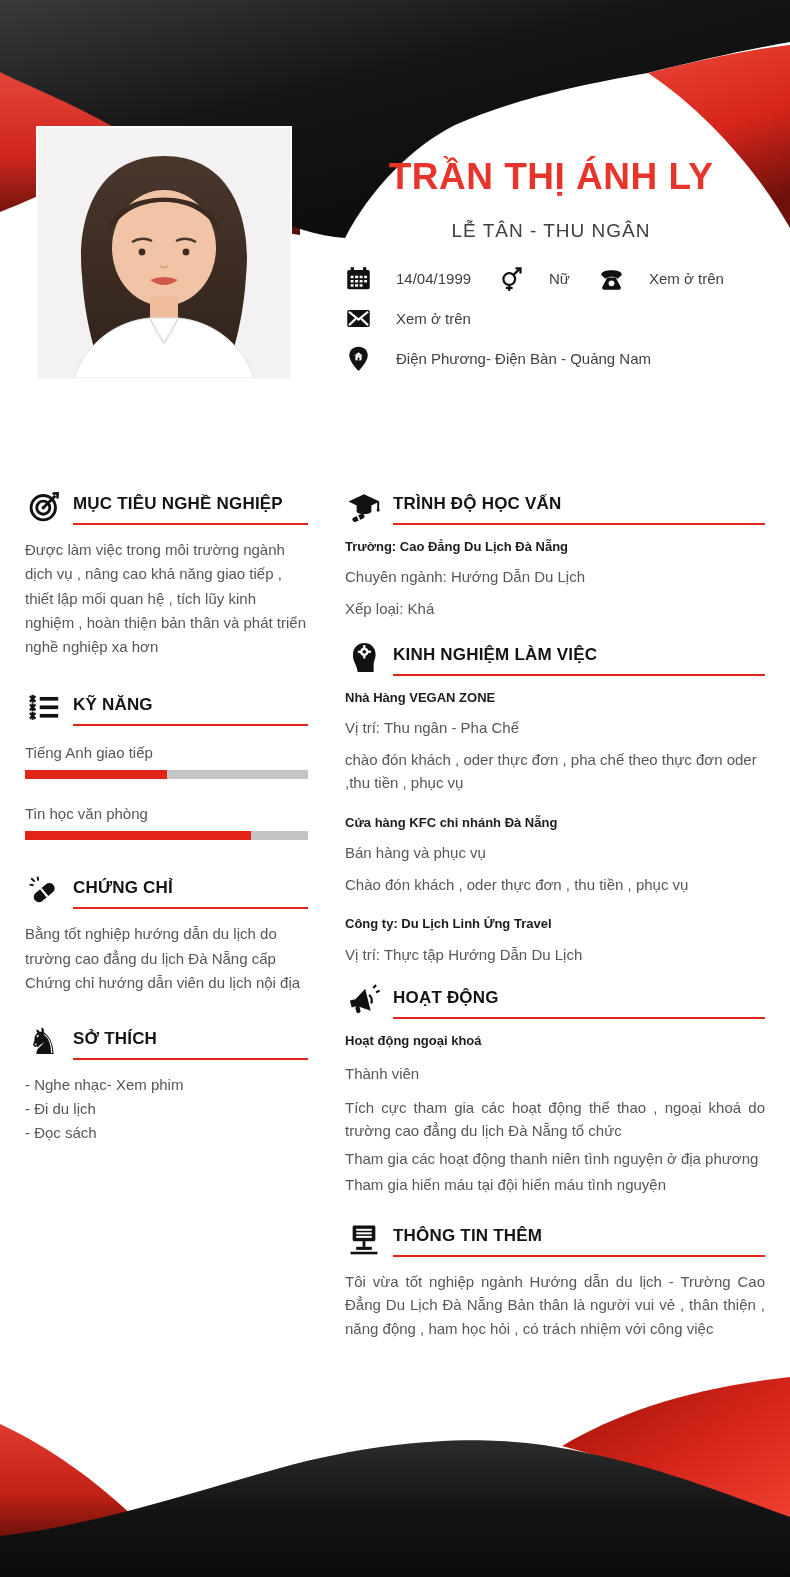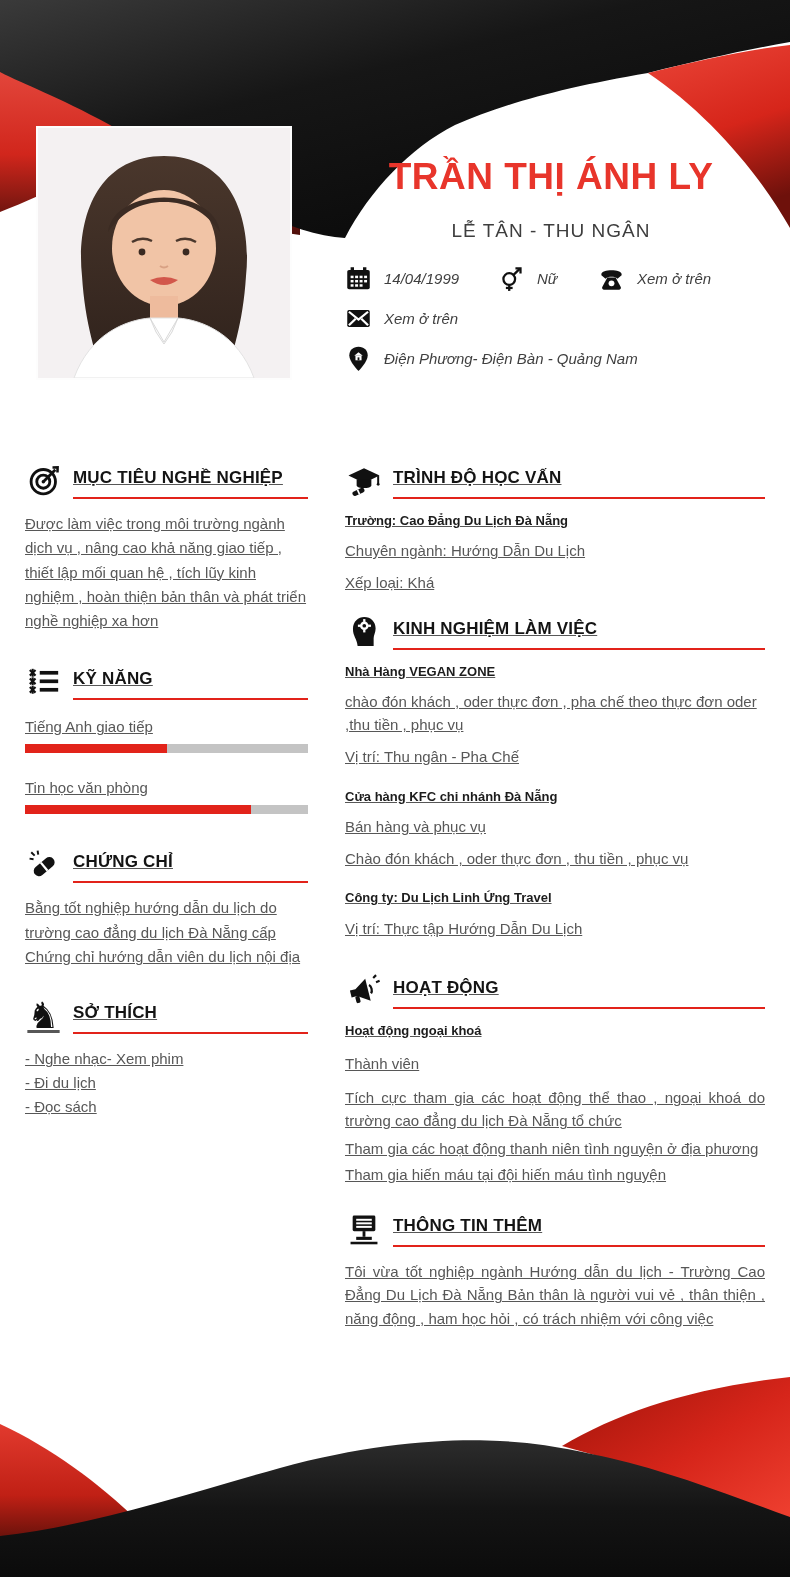--- a/index.html
+++ b/index.html
@@ -19,28 +19,28 @@
                background:#fbfafa;box-shadow:0 0 0 2px #fdfdfd;}
   .photo-frame svg{display:block;width:100%;height:100%;}
 
   
   .header-text{position:absolute;left:320px;top:156px;width:462px;text-align:center;}
   .candidate-name{font-size:37px;font-weight:bold;color:var(--accent);letter-spacing:.5px;}
   .job-title{margin-top:22px;font-size:19px;color:#3e3e3e;letter-spacing:1px;}
 
   .contacts{position:absolute;left:345px;top:258px;width:440px;font-size:15px;color:#3f3f3f;}
   .contact-row{display:flex;align-items:center;height:40px;}
-  .contact-item{display:flex;align-items:center;gap:12px;font-style:italic;}
+  .contact-item{display:flex;align-items:center;gap:24px;}
   .contact-item.c1{width:153px;}
   .contact-item.c2{width:100px;}
   .cicon{width:27px;height:27px;flex:0 0 27px;display:flex;align-items:center;justify-content:center;}
   .cicon svg{width:27px;height:27px;}
 
   
-  .content{position:absolute;left:25px;top:462px;width:740px;display:flex;gap:37px;text-decoration:underline;}
+  .content{position:absolute;left:25px;top:488px;width:740px;display:flex;gap:37px;}
   .col-left{width:283px;flex:0 0 283px;}
   .col-right{flex:1;min-width:0;}
 
   .sec-head{display:flex;align-items:flex-start;gap:11px;margin-bottom:13px;}
   .sec-icon{width:37px;height:37px;flex:0 0 37px;display:flex;align-items:center;justify-content:center;}
   .sec-icon svg{width:34px;height:34px;}
   .glyph-icon{font-family:"DejaVu Sans",sans-serif;font-size:36px;line-height:34px;color:#111;}
   .sec-title-box{flex:1;padding-top:6px;}
   .sec-title{font-size:17px;font-weight:bold;color:var(--dark);letter-spacing:.2px;}
   .rule{height:2px;background:var(--rule-red);margin-top:9px;}
@@ -338,21 +338,21 @@
         <div class="sec-title-box">
           <h2 class="sec-title">TRÌNH ĐỘ HỌC VẤN</h2>
           <div class="rule"></div>
         </div>
       </div>
       <div class="entry-title mt0">Trường: Cao Đẳng Du Lịch Đà Nẵng</div>
       <div class="entry-line">Chuyên ngành: Hướng Dẫn Du Lịch</div>
       <div class="entry-line">Xếp loại: Khá</div>
     </div>
 
-    <div class="section" style="margin-bottom:32px;">
+    <div class="section" style="margin-bottom:16px;">
       <div class="sec-head">
         <span class="sec-icon">
           <svg viewBox="0 0 24 24" fill="#111">
             <path d="M7.5,22.5 C7,17.5 4.2,15.5 4.2,10.5 C4.2,5.4 8,2.2 12.2,2.2 C16.8,2.2 20.2,5.6 20.2,10.2 C20.2,13.2 18.8,14.6 18.8,17.2 L18.8,22.5 Z"></path>
             <circle cx="12.2" cy="8.3" r="3" fill="#fff"></circle>
             <g fill="#fff">
                 <rect x="11.4" y="3.6" width="1.6" height="2"></rect>
                 <rect x="11.4" y="11" width="1.6" height="2"></rect>
                 <rect x="7.7" y="7.5" width="2" height="1.6"></rect>
                 <rect x="14.9" y="7.5" width="2" height="1.6"></rect>
@@ -360,22 +360,22 @@
             <circle cx="12.2" cy="8.3" r="1.3" fill="#111"></circle>
           </svg>
         </span>
         <div class="sec-title-box">
           <h2 class="sec-title">KINH NGHIỆM LÀM VIỆC</h2>
           <div class="rule"></div>
         </div>
       </div>
       <div>
         <div class="entry-title mt0">Nhà Hàng VEGAN ZONE</div>
+        <div class="entry-line">Vị trí: Thu ngân - Pha Chế</div>
         <div class="entry-line">chào đón khách , oder thực đơn , pha chế theo thực đơn oder ,thu tiền , phục vụ</div>
-        <div class="entry-line">Vị trí: Thu ngân - Pha Chế</div>
       </div>
       <div>
         <div class="entry-title">Cửa hàng KFC chi nhánh Đà Nẵng</div>
         <div class="entry-line">Bán hàng và phục vụ</div>
         <div class="entry-line">Chào đón khách , oder thực đơn , thu tiền , phục vụ</div>
       </div>
       <div>
         <div class="entry-title">Công ty: Du Lịch Linh Ứng Travel</div>
         <div class="entry-line">Vị trí: Thực tập Hướng Dẫn Du Lịch</div>
       </div>

